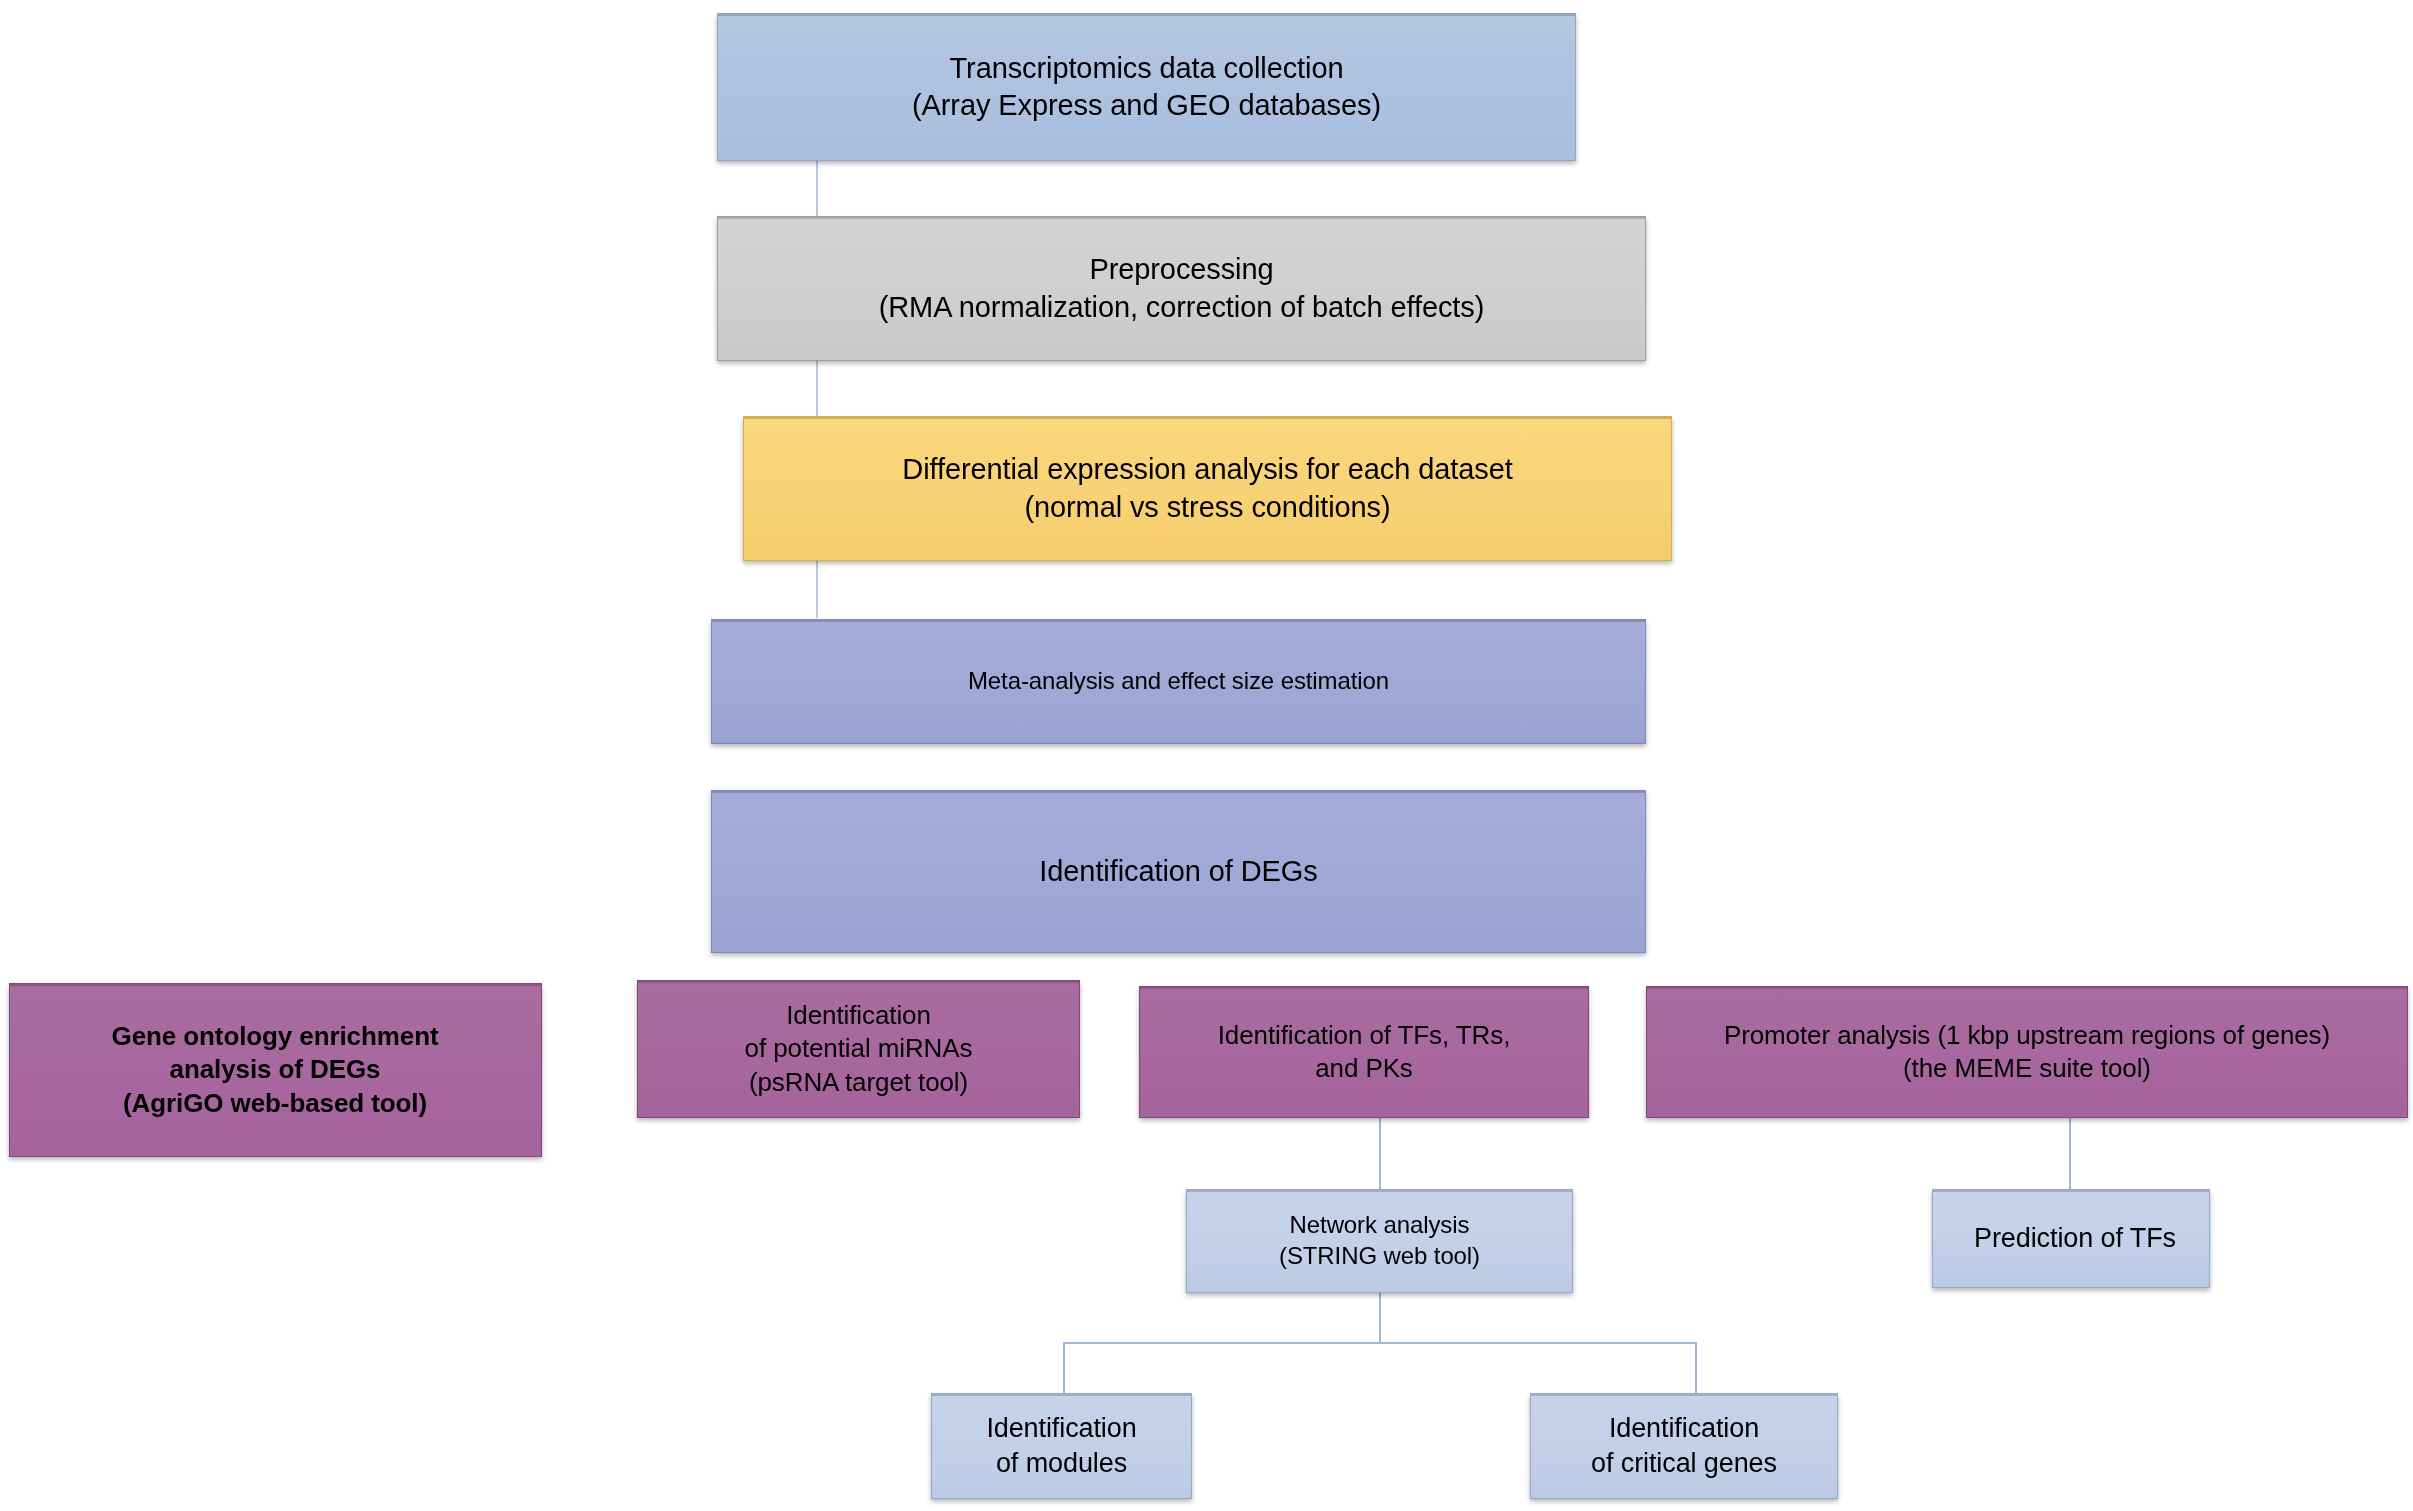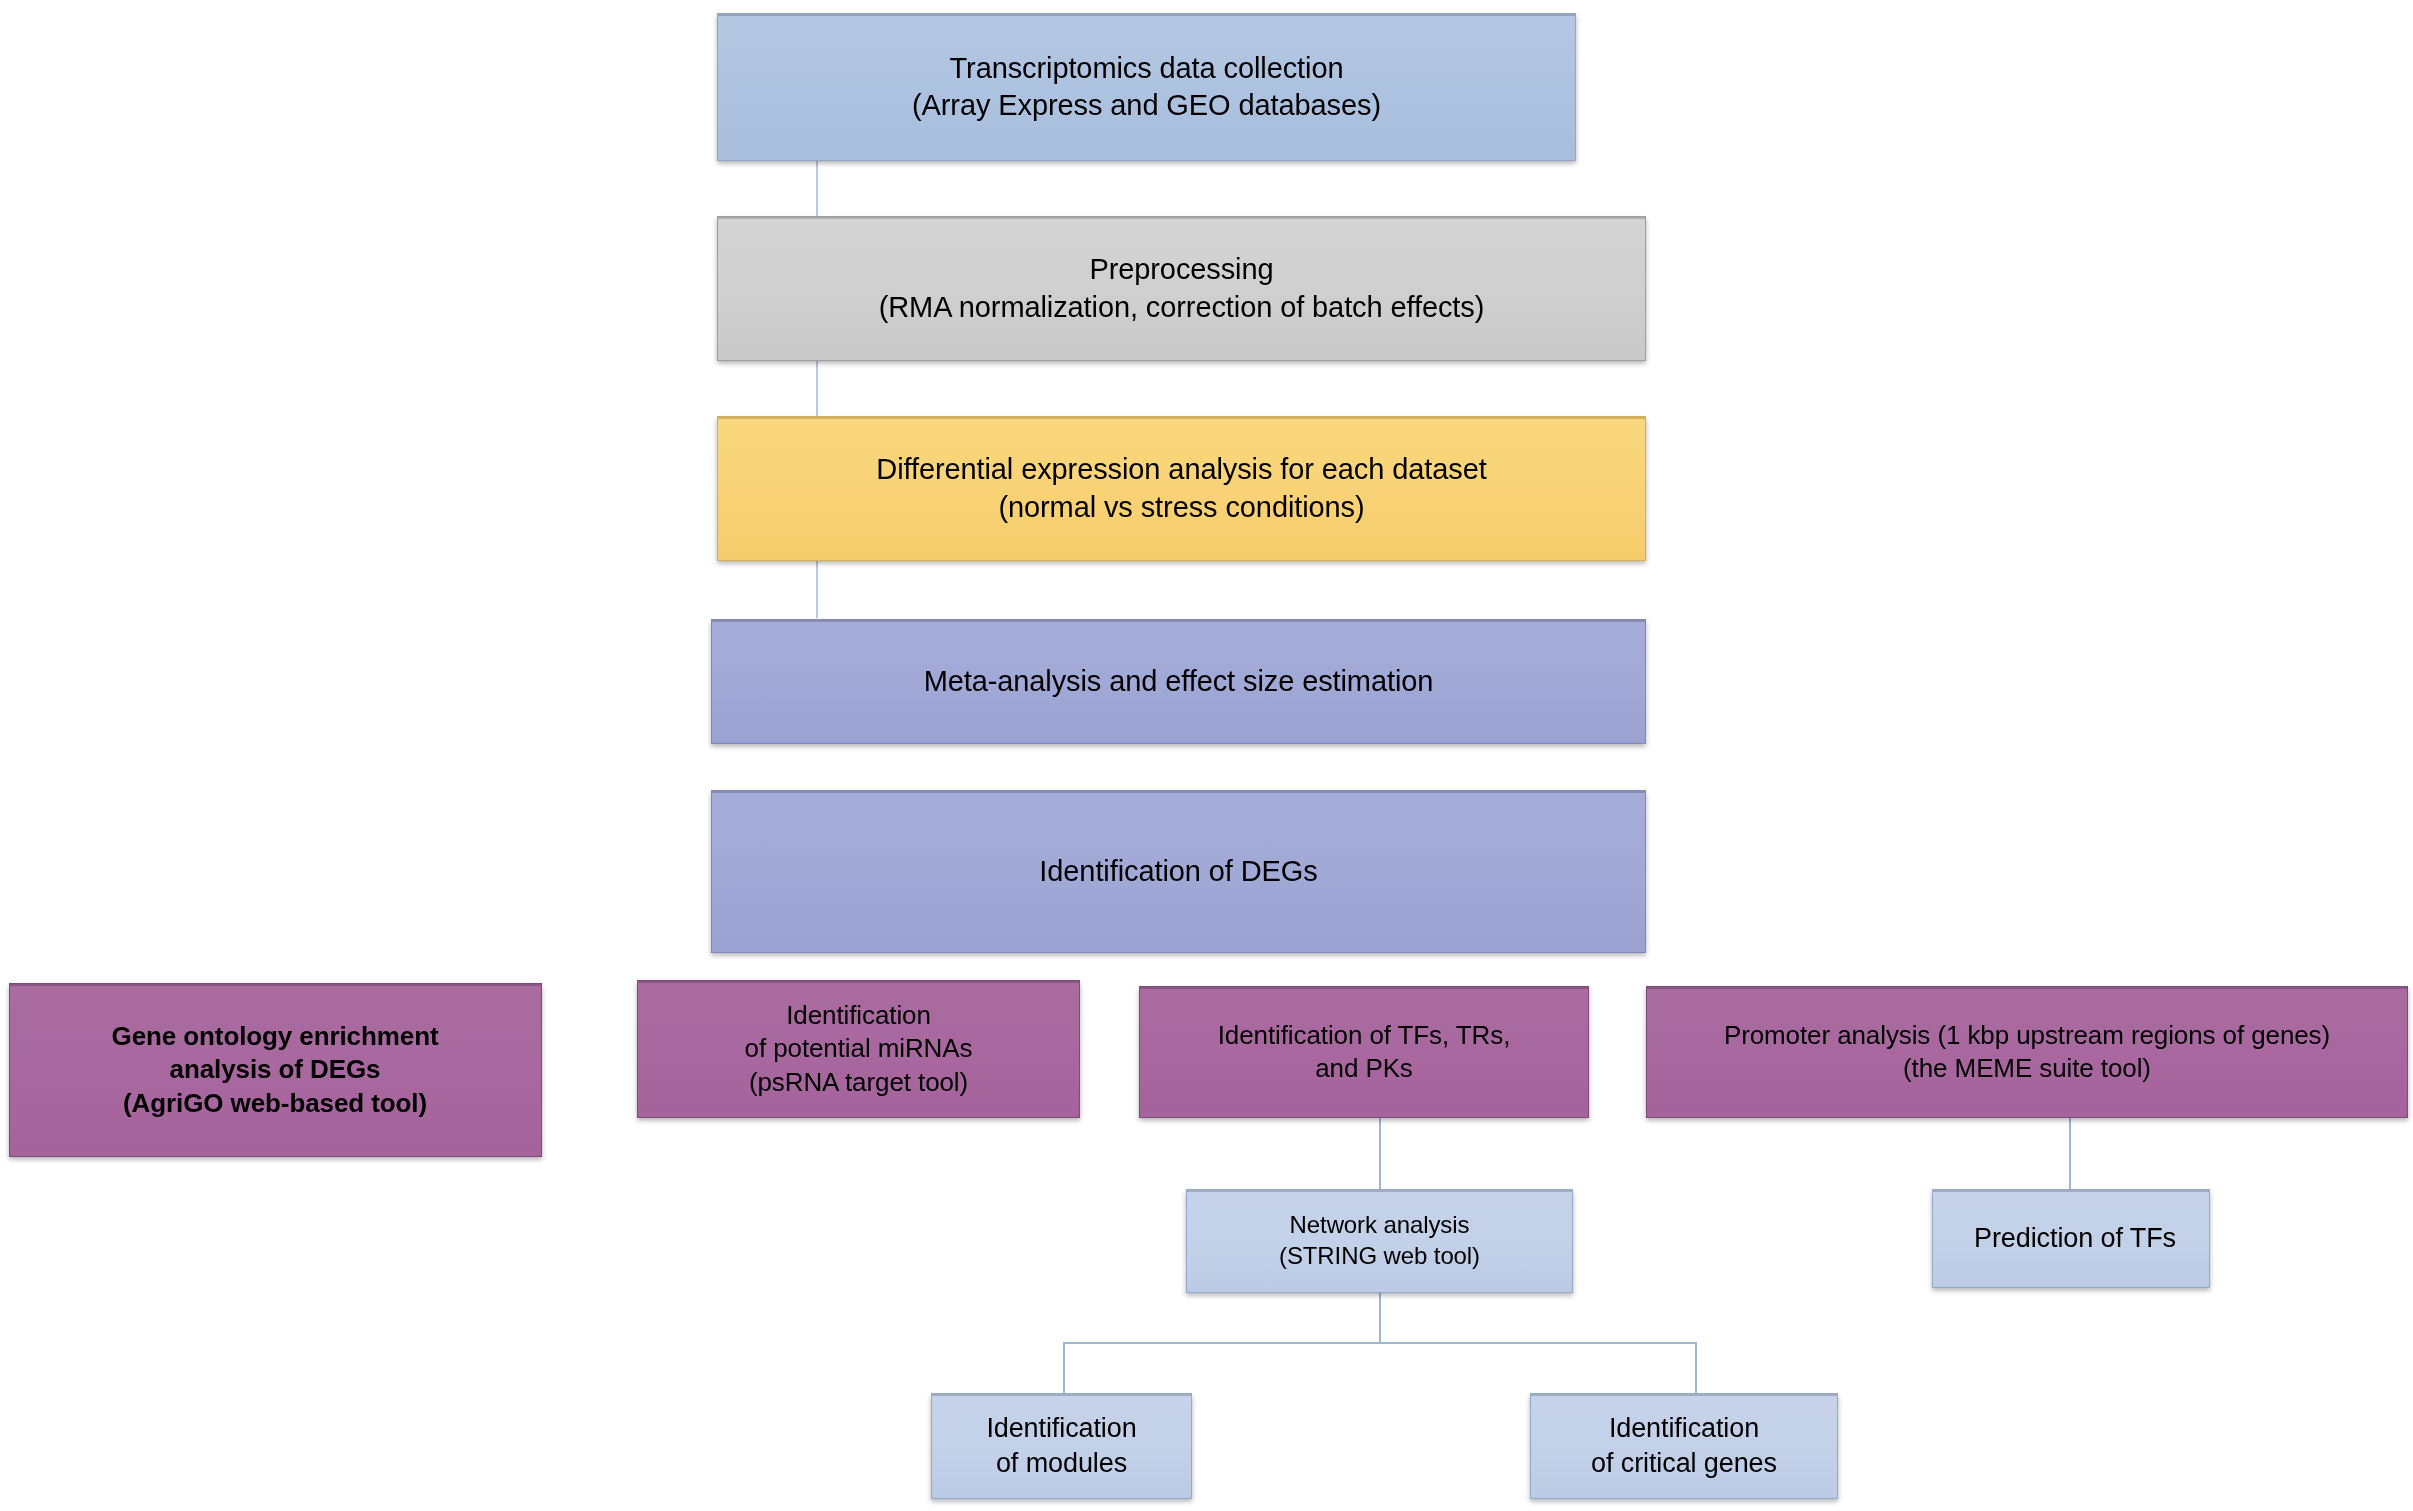--- a/index.html
+++ b/index.html
@@ -87,24 +87,24 @@
   <div class="hline" style="left:1063px; top:1342px; width:634px;"></div>
   <div class="vline" style="left:1063px; top:1342px; height:51px;"></div>
   <div class="vline" style="left:1695px; top:1342px; height:51px;"></div>
 
   <div class="node fill-lightblue" style="left:717px; top:12.8px; width:859px; height:148px; font-size:29px;">Transcriptomics data collection
 (Array Express and GEO databases)</div>
 
   <div class="node fill-gray" style="left:717px; top:216px; width:929px; height:145px; font-size:29px;">Preprocessing
 (RMA normalization, correction of batch effects)</div>
 
-  <div class="node fill-yellow" style="left:717px; top:416px; width:929px; height:145px; font-size:29px;">Differential expression analysis for each dataset
+  <div class="node fill-yellow" style="left:743px; top:416px; width:929px; height:145px; font-size:29px;">Differential expression analysis for each dataset
 (normal vs stress conditions)</div>
 
-  <div class="node fill-periwinkle" style="left:711px; top:619px; width:935px; height:125px; font-size:29px;">Meta-analysis and effect size estimation</div>
+  <div class="node fill-periwinkle" style="left:711px; top:619px; width:935px; height:125px; font-size:24px;">Meta-analysis and effect size estimation</div>
 
   <div class="node fill-periwinkle" style="left:711px; top:790px; width:935px; height:163px; font-size:29px;">Identification of DEGs</div>
 
   <div class="node fill-purple" style="left:8.5px; top:983px; width:533px; height:174px; font-size:26px; font-weight:bold;">Gene ontology enrichment
 analysis of DEGs
 (AgriGO web-based tool)</div>
 
   <div class="node fill-purple" style="left:637px; top:980px; width:443px; height:138px; font-size:26px;">Identification
 of potential miRNAs
 (psRNA target tool)</div>

